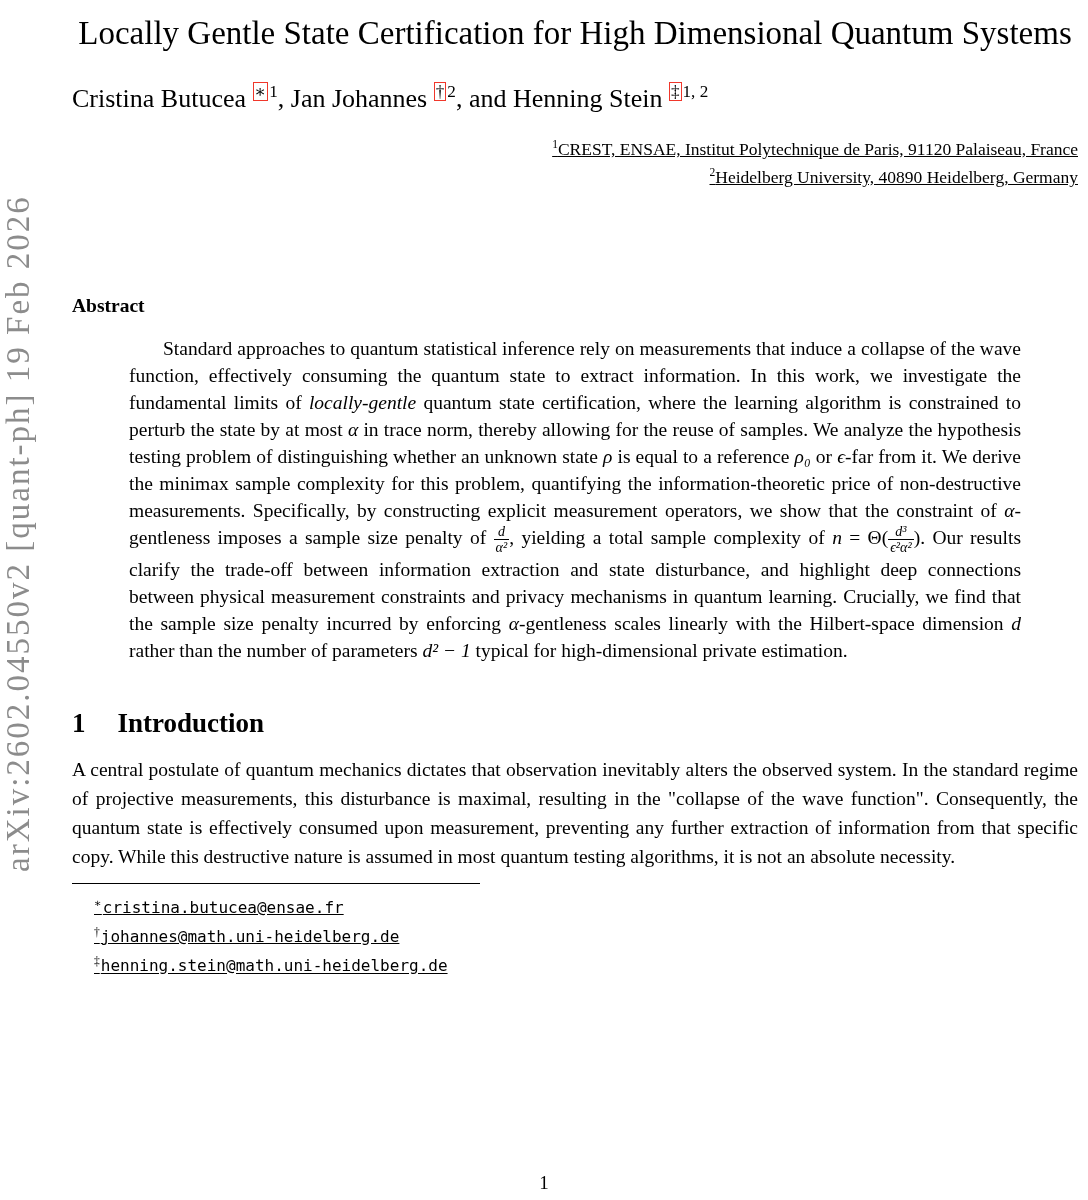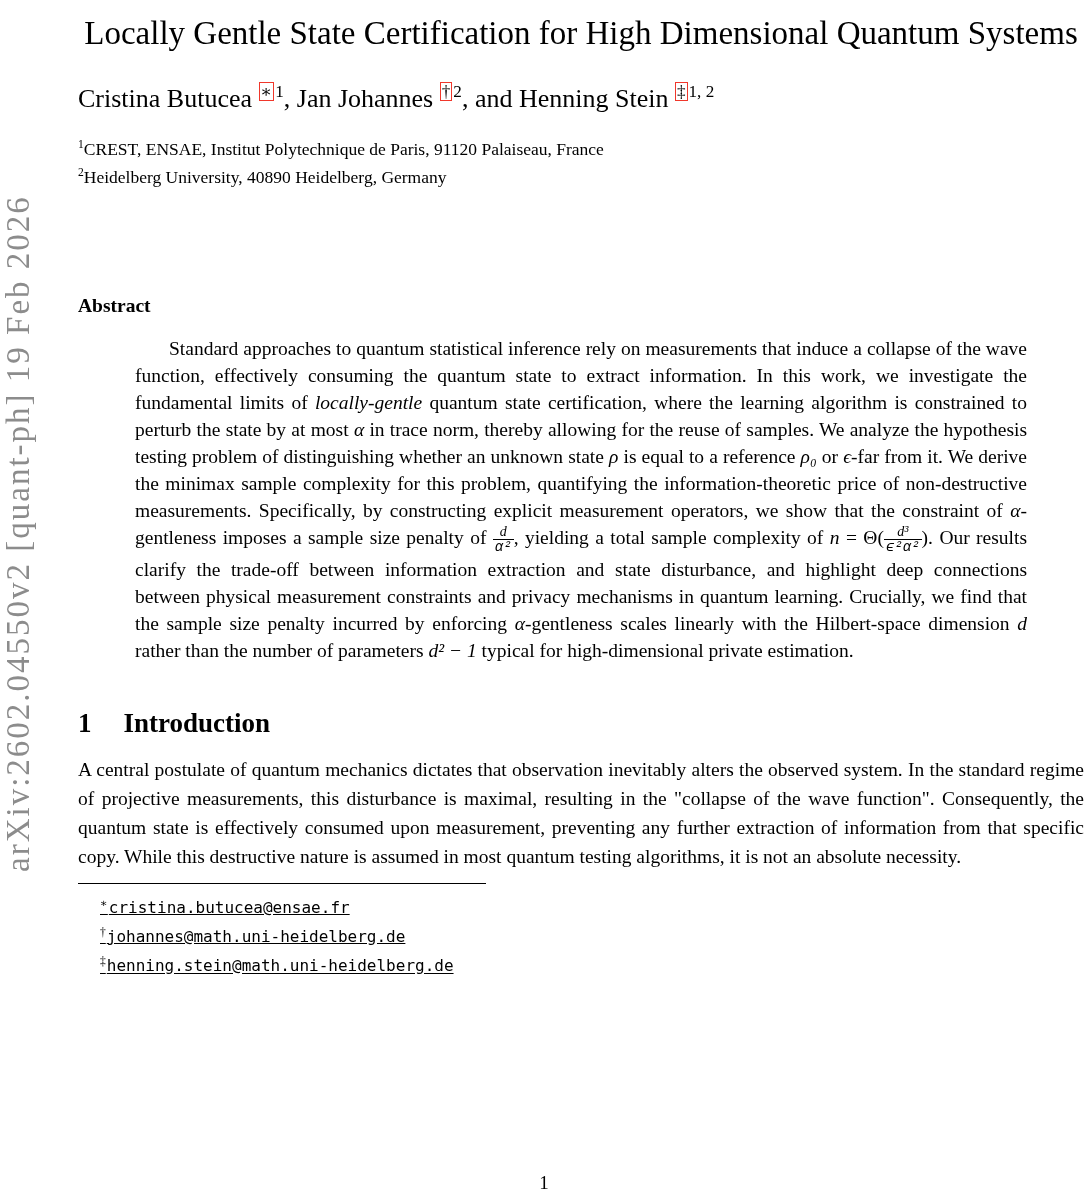--- a/index.html
+++ b/index.html
@@ -7,44 +7,44 @@
     width:1088px;height:1200px;background:#ffffff;color:#000;
     font-family:"Liberation Serif","DejaVu Serif",serif;
     position:relative;overflow:hidden;
   }
   .arxiv-stamp{
     position:absolute;left:2px;top:108px;height:764px;
     writing-mode:vertical-rl;transform:rotate(180deg);
     font-size:33px;letter-spacing:2px;color:#8c8c8c;line-height:1;
     white-space:nowrap;
   }
-  .content{position:absolute;left:78px;top:0;width:1006px;}
+  .content{position:absolute;left:72px;top:0;width:1006px;}
   .title{
     margin:12px auto 0;text-align:center;
     font-size:33px;font-weight:400;line-height:1.32;
   }
   .authors{text-align:left;font-size:26px;margin-top:26px;}
   sup{font-size:0.66em;line-height:0;}
   .linkbox{
     border:1.5px solid #f0372b;display:inline-block;
     padding:0 1px;line-height:1;margin-right:1px;
   }
-  .affils{text-align:left;font-size:17.5px;margin-top:22px;line-height:1.6;}
+  .affils{text-align:right;font-size:17.5px;margin-top:22px;line-height:1.6;text-decoration:underline;}
   .abstract-head{font-weight:700;font-size:19.5px;margin-top:104px;}
   .abstract-body{
     width:892px;margin:18px auto 0;font-size:19.5px;line-height:27px;
     text-align:justify;text-indent:34px;
   }
   .m{font-style:italic;font-family:"Liberation Serif","DejaVu Serif",serif;}
   .frac{
     display:inline-flex;flex-direction:column;text-align:center;
     vertical-align:middle;line-height:1.08;font-size:0.72em;text-indent:0;
   }
   .frac .num{display:block;border-bottom:1px solid #000;padding:0 2px;}
-  .frac .den{display:block;padding:0 2px;font-family:Liberation Mono, monospace;}
+  .frac .den{display:block;padding:0 2px;}
   .section{font-size:27px;font-weight:700;margin:44px 0 0 0;}
   .secnum{margin-right:32px;}
   .body-text{font-size:19.5px;line-height:29px;text-align:justify;margin:16px 0 0 0;}
   .footnotes{margin-top:12px;font-size:16px;}
   .fnrule{width:408px;border-top:1.5px solid #000;margin-bottom:7px;}
   .fn{
     margin-left:22px;line-height:25px;
     font-family:"DejaVu Sans Mono","Liberation Mono",monospace;
     text-decoration:underline;
   }

